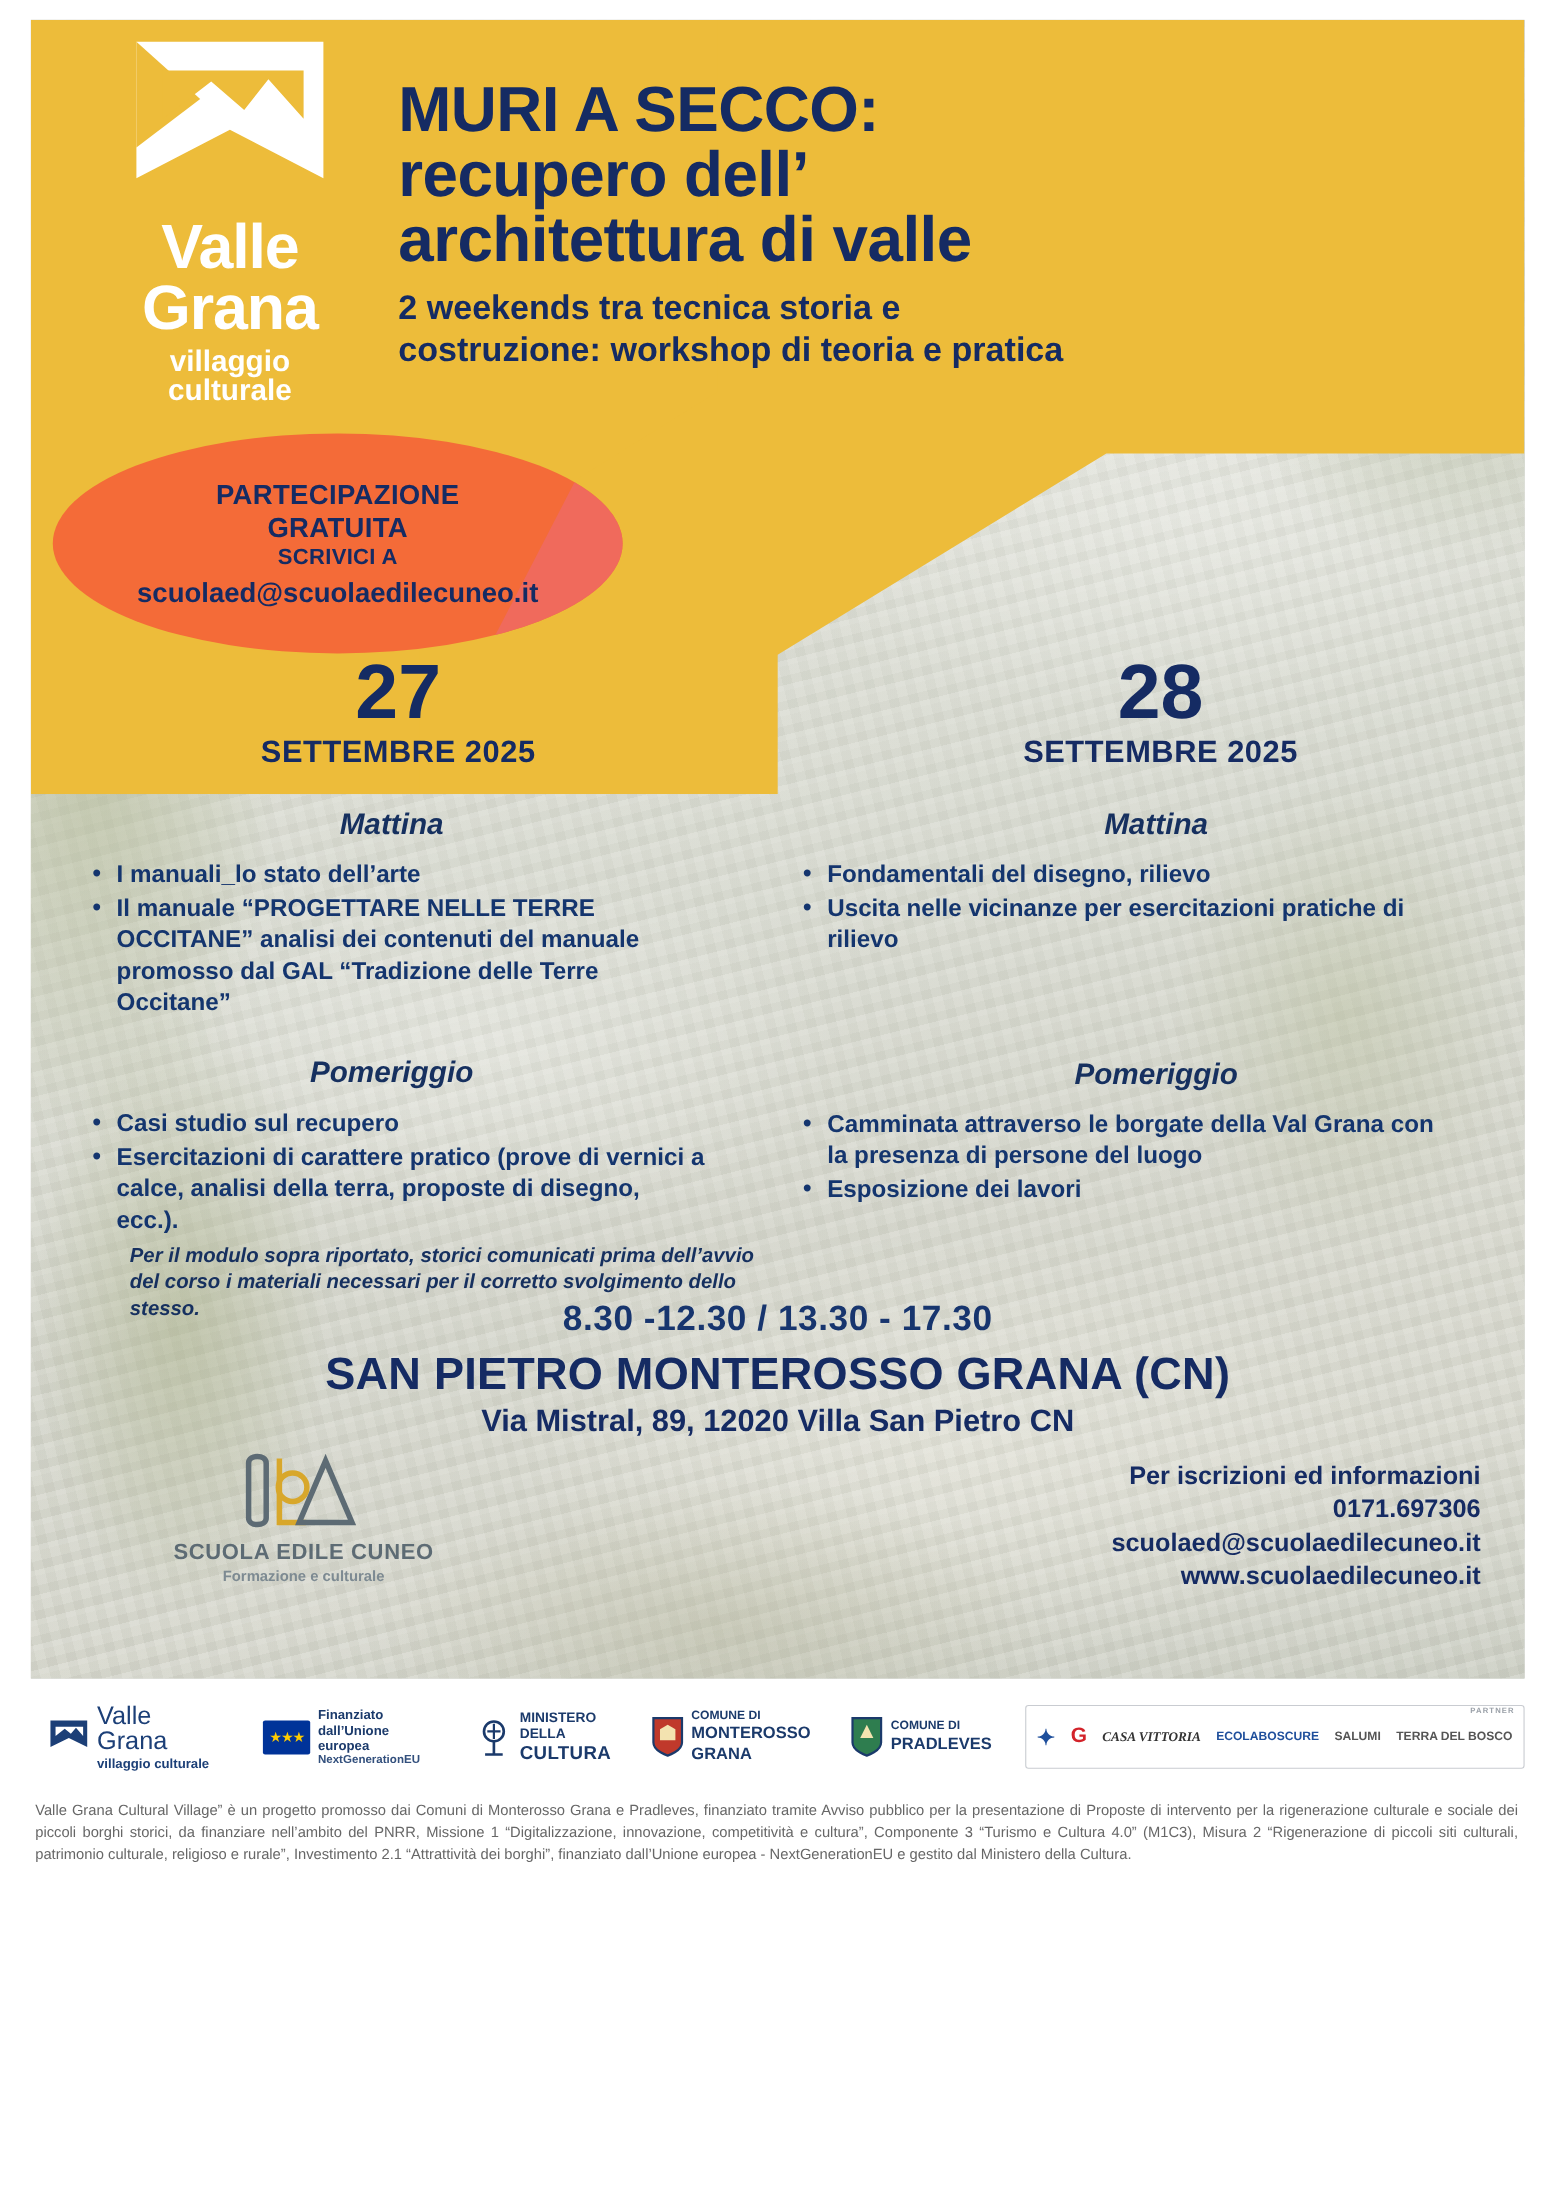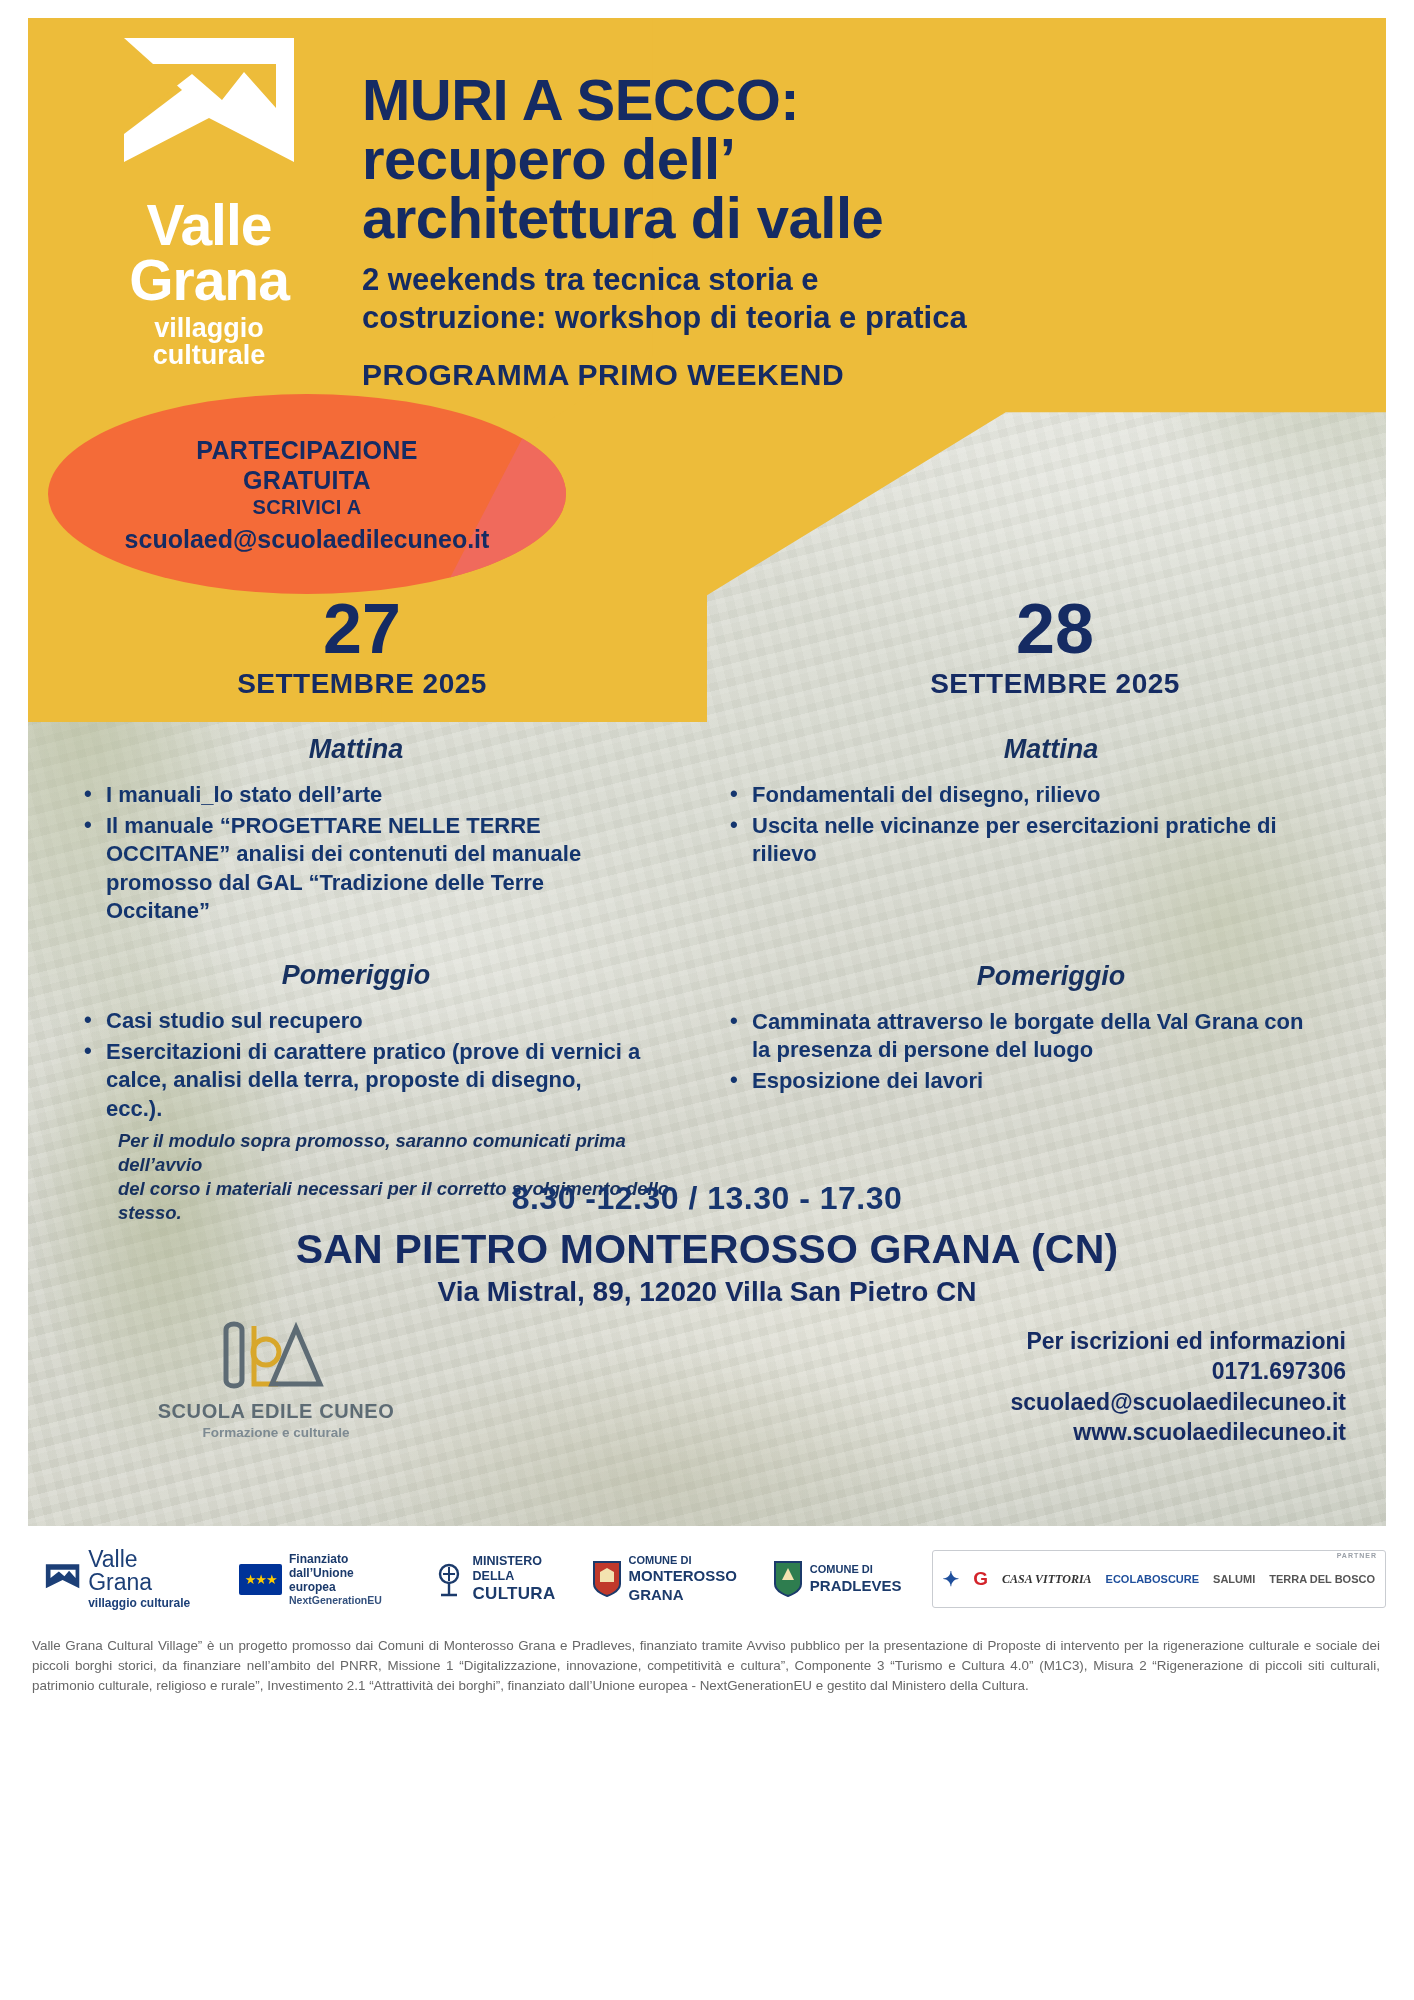--- a/index.html
+++ b/index.html
@@ -350,21 +350,20 @@
   </div>
 
   <div class="title-block">
     <div class="t1">MURI A SECCO:</div>
     <div class="t2">recupero dell’</div>
     <div class="t3">architettura di valle</div>
     <div class="subtitle">
       <div>2 weekends tra tecnica storia e</div>
       <div>costruzione: workshop di teoria e pratica</div>
     </div>
-    <div class="program-line">PROGRAMMA PRIMO WEEKEND</div>
   </div>
 
   <div class="ellipse-wrap">
     <div class="ellipse-base"></div>
     <div class="ellipse-tint"></div>
     <div class="ellipse-text">
       <div class="e-free">PARTECIPAZIONE</div>
       <div class="e-free">GRATUITA</div>
       <div class="e-write">SCRIVICI A</div>
       <div class="e-mail">scuolaed@scuolaedilecuneo.it</div>
@@ -381,21 +380,21 @@
       <li>Il manuale “PROGETTARE NELLE TERRE OCCITANE” analisi dei contenuti del manuale promosso dal GAL “Tradizione delle Terre Occitane”</li>
     </ul>
 
     <div class="part-label">Pomeriggio</div>
     <ul class="items">
       <li>Casi studio sul recupero</li>
       <li>Esercitazioni di carattere pratico (prove di vernici a calce, analisi della terra, proposte di disegno, ecc.).</li>
     </ul>
 
     <div class="note">
-      <div>Per il modulo sopra promosso, saranno comunicati prima dell’avvio</div>
+      <div>Per il modulo sopra riportato, storici comunicati prima dell’avvio</div>
       <div>del corso i materiali necessari per il corretto svolgimento dello stesso.</div>
     </div>
   </div>
 
   <div class="day-col day-right">
     <div class="day-num">28</div>
     <div class="day-month">SETTEMBRE 2025</div>
 
     <div class="part-label">Mattina</div>
     <ul class="items">

